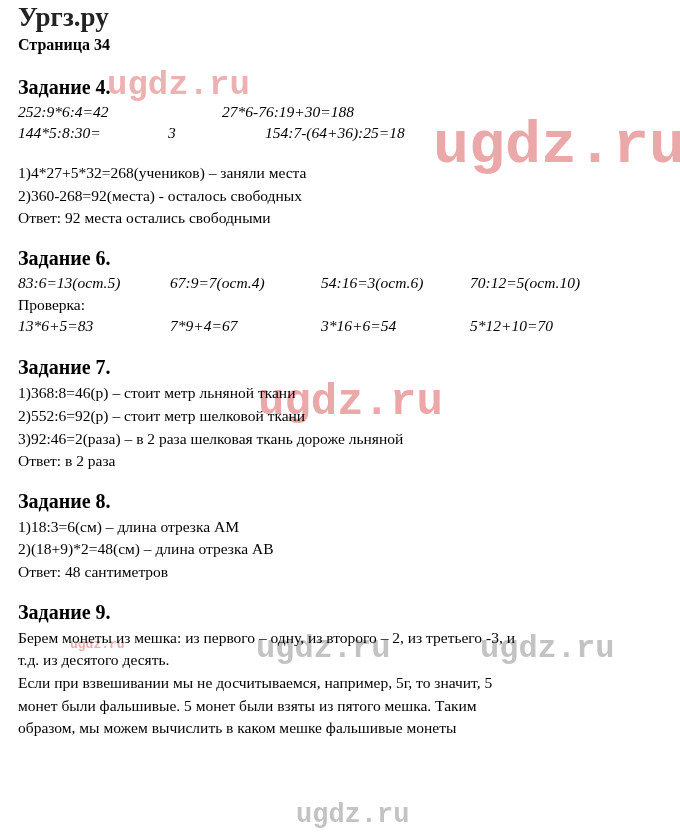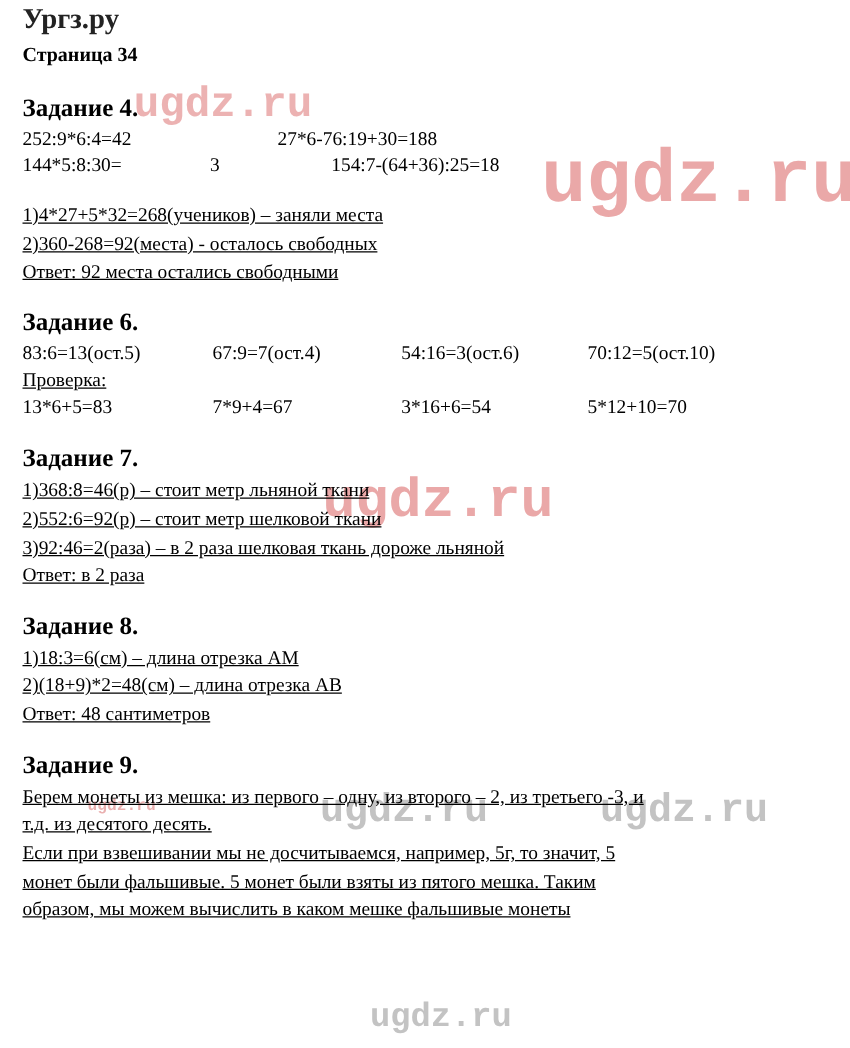--- a/index.html
+++ b/index.html
@@ -18,21 +18,21 @@
   .page {
     position: relative;
     width: 680px;
     height: 838px;
   }
   .logo-top {
     position: absolute;
     left: 18px;
     top: 2px;
     font-family: "Liberation Serif", serif;
-    font-size: 23px;
+    font-size: 27px;
     font-weight: bold;
     color: #232323;
     letter-spacing: 0px;
   }
   .content {
     position: absolute;
     left: 18px;
     top: 36px;
     width: 644px;
   }
@@ -43,34 +43,34 @@
   }
   .task-head {
     font-size: 20px;
     font-weight: bold;
     margin: 0 0 4px 0;
   }
   .line {
     font-size: 15.5px;
     margin: 0 0 2px 0;
     line-height: 1.33;
-    text-decoration: underline;
   }
   .block {
     margin-bottom: 18px;
   }
   .row {
     position: relative;
     height: 21px;
     font-size: 15.5px;
   }
   .row span {
     position: absolute;
     top: 0;
     white-space: pre;
+    font-style: italic;
   }
   .c1 { left: 0; }
   .c2 { left: 204px; }
   .c3 { left: 150px; }
   .c4 { left: 247px; }
 
   .r6c1 { left: 0; }
   .r6c2 { left: 152px; }
   .r6c3 { left: 303px; }
   .r6c4 { left: 452px; }

